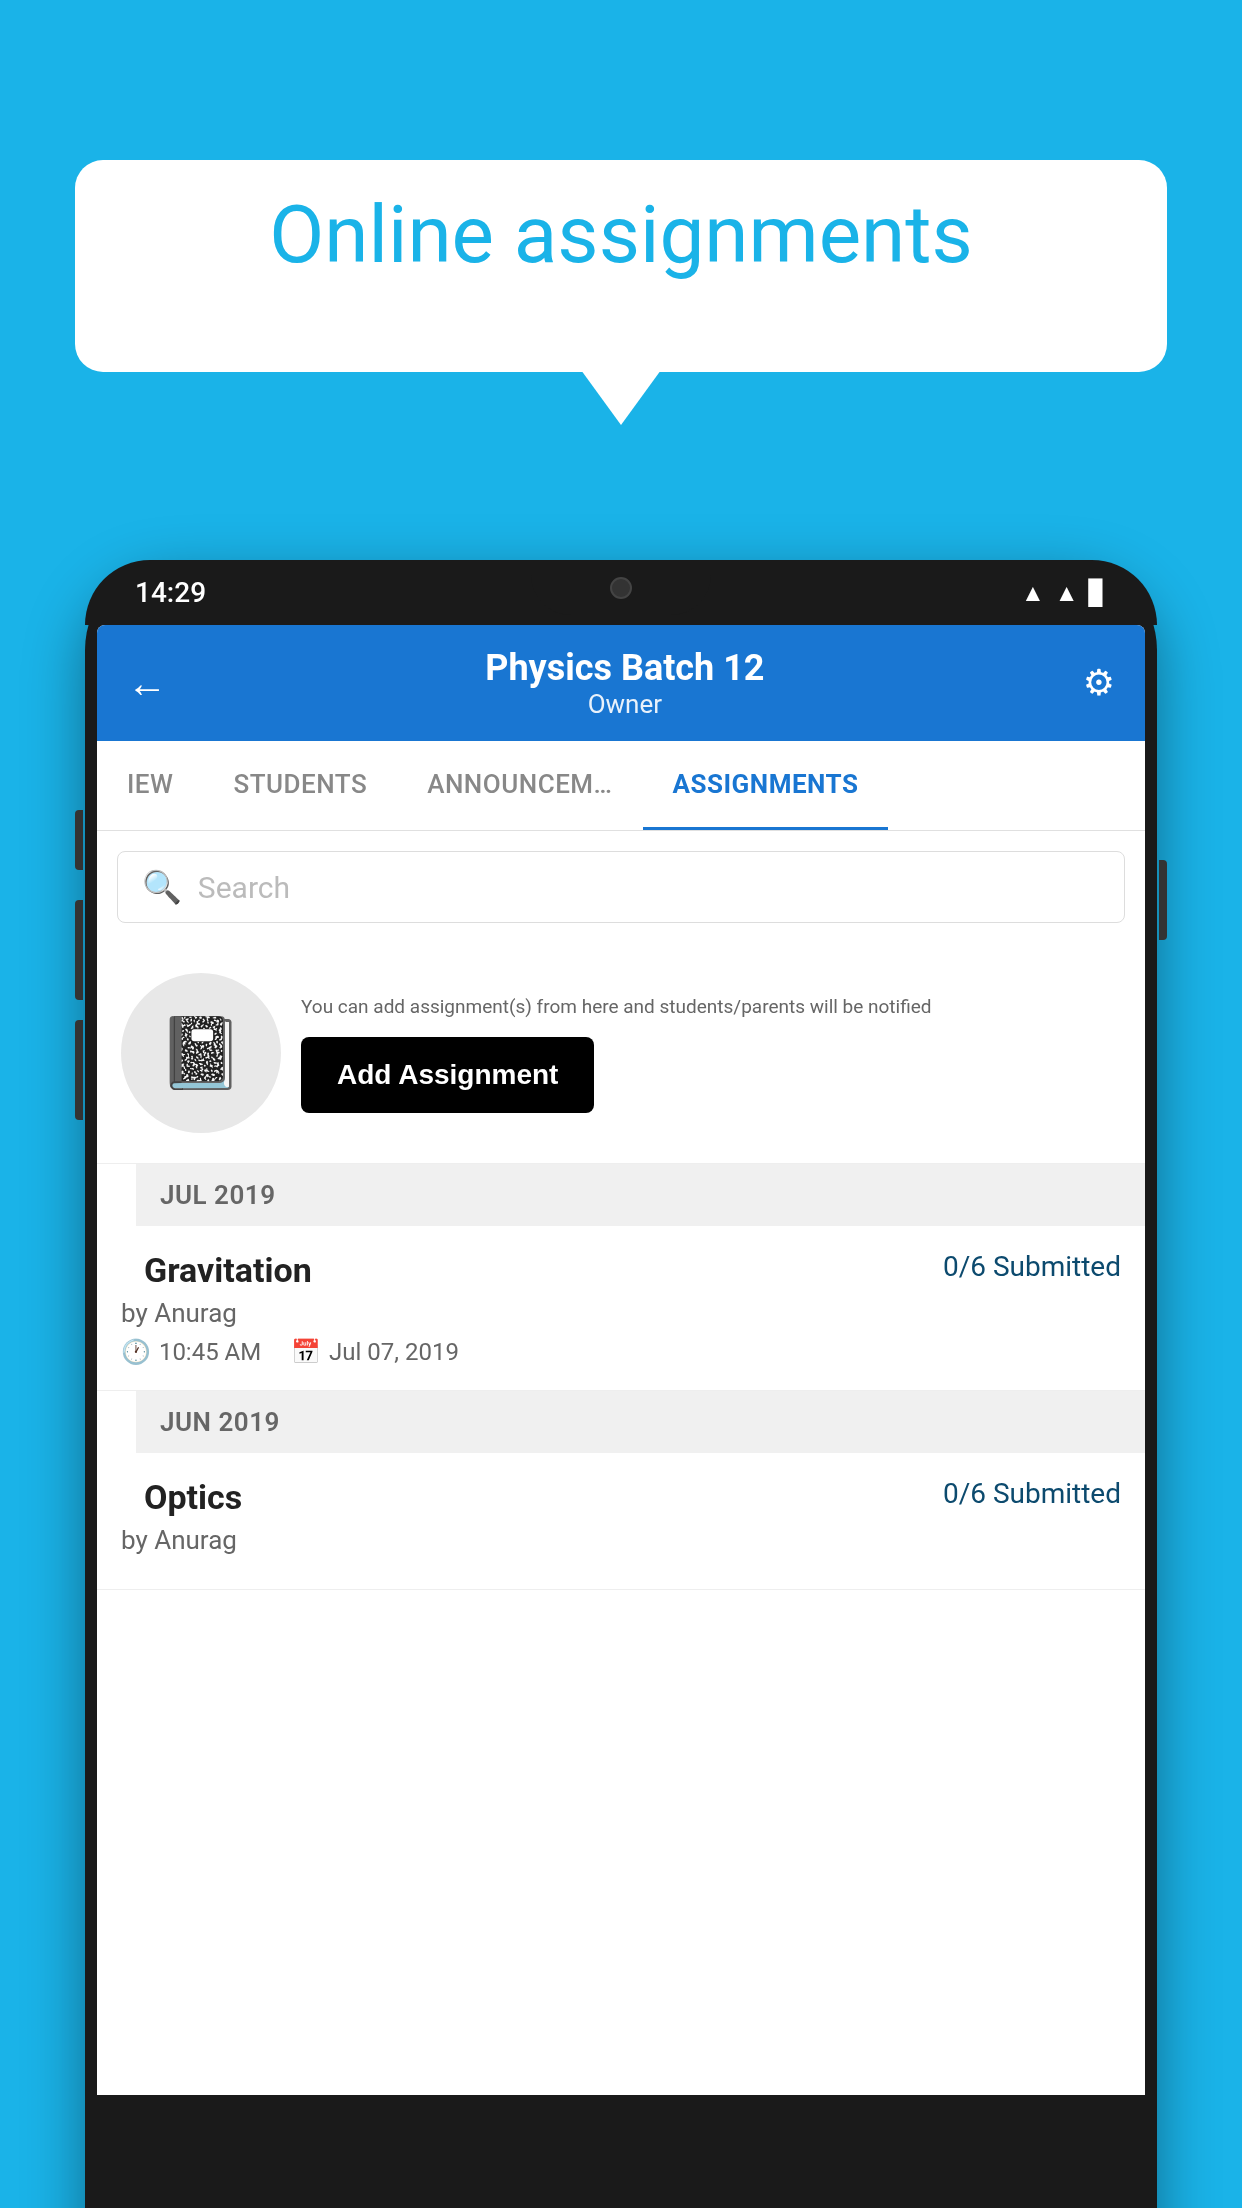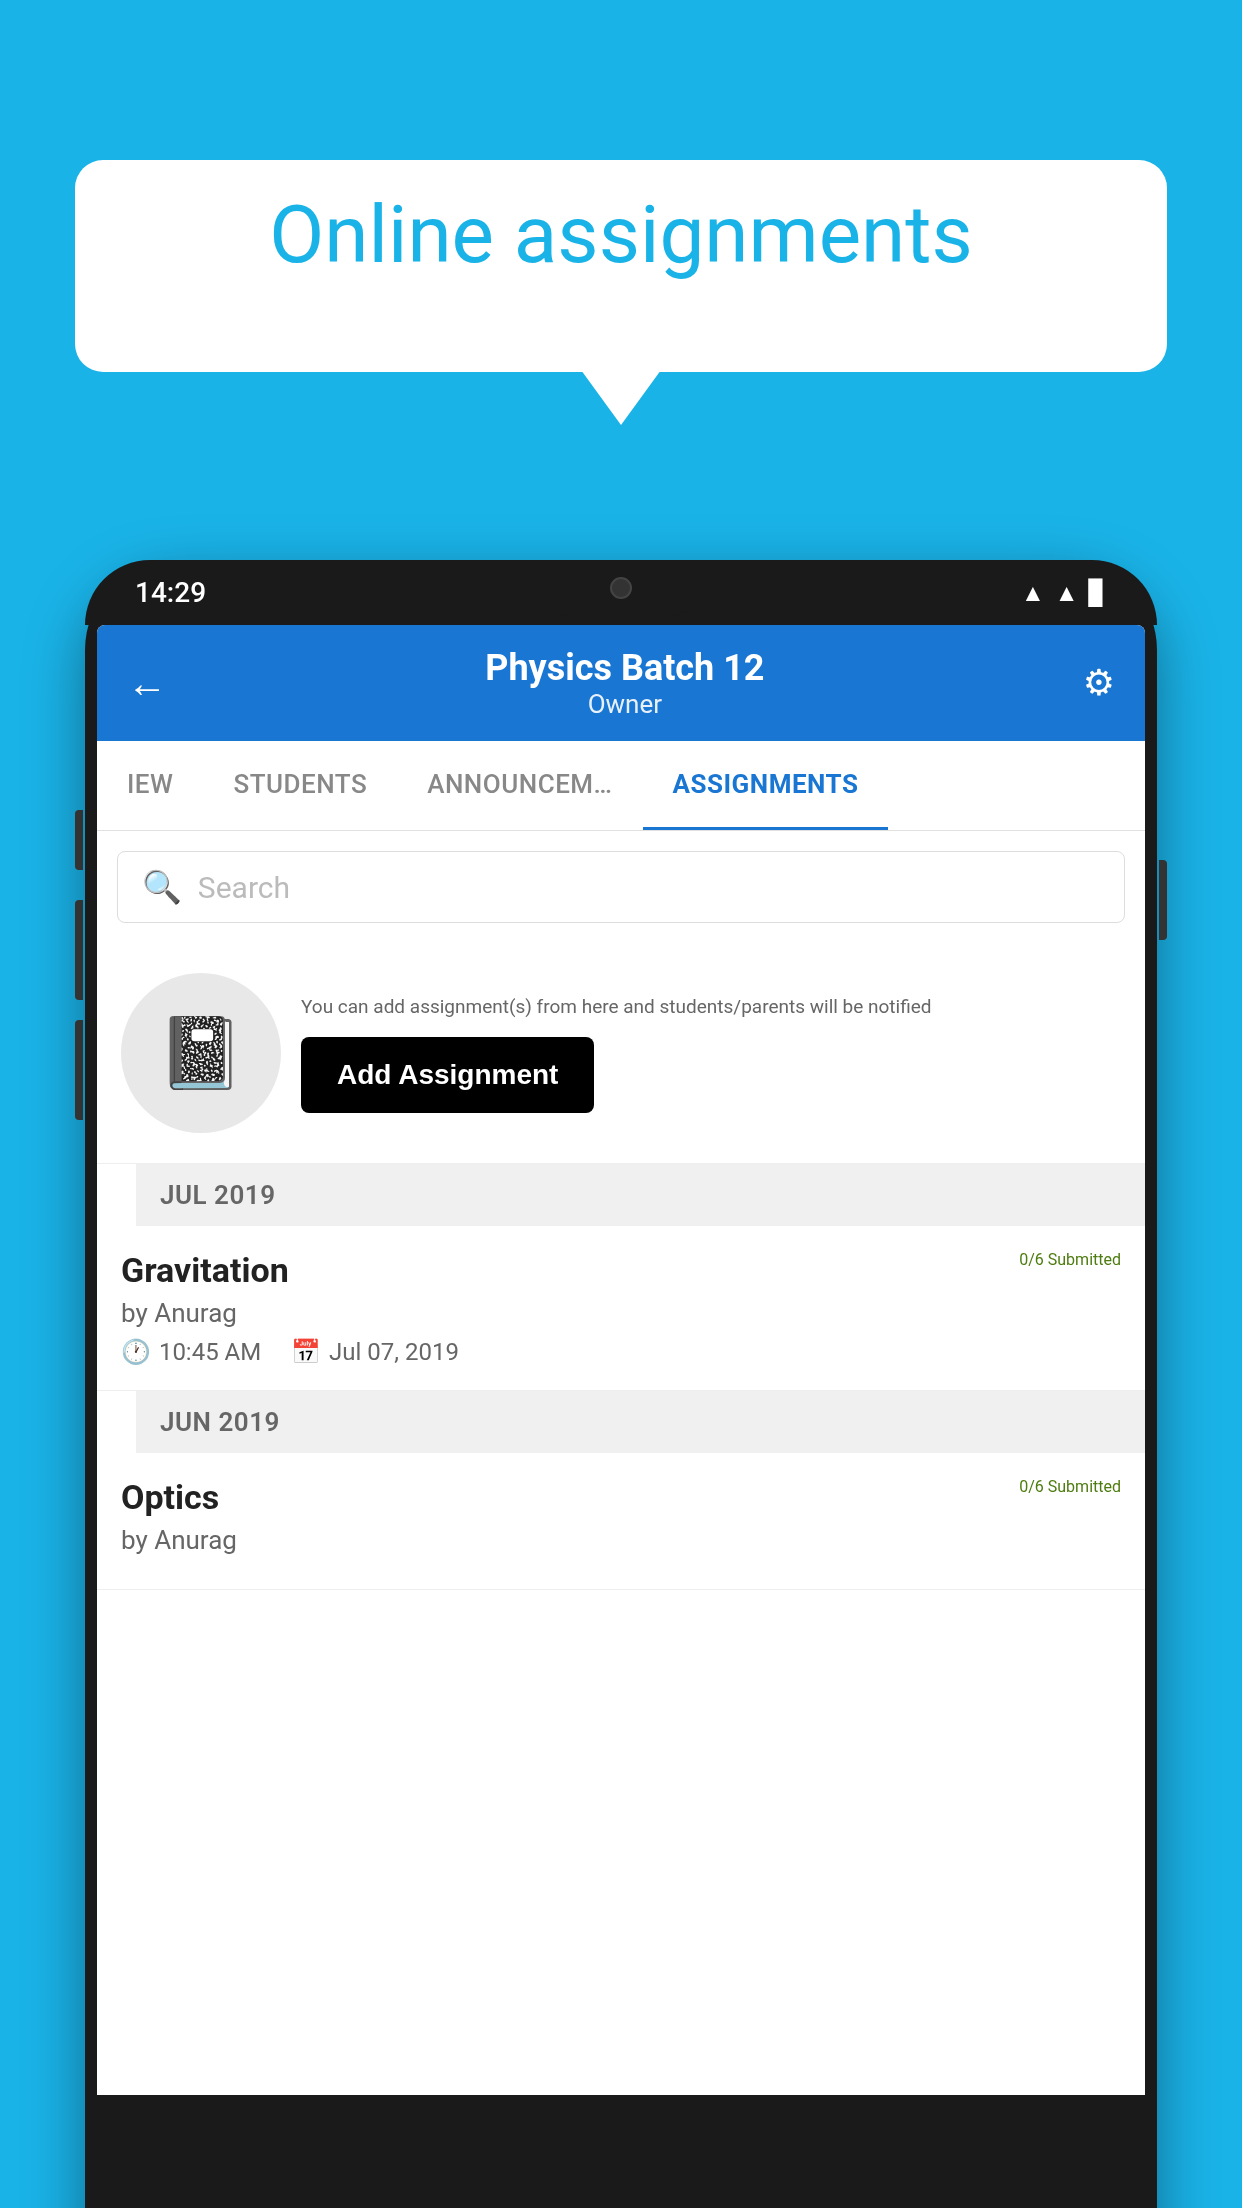--- a/index.html
+++ b/index.html
@@ -287,25 +287,26 @@
       display: flex;
       justify-content: space-between;
       align-items: flex-start;
       margin-bottom: 8px;
     }
 
     .assignment-title {
       font-size: 34px;
       font-weight: 700;
       color: #222;
+      margin-left: 23px;
     }
 
     .assignment-submitted {
-      font-size: 16px;
-      color: #4d7c0f;
+      font-size: 28px;
+      color: #0c4a6e;
     }
 
     .assignment-author {
       font-size: 26px;
       color: #666;
       margin-bottom: 10px;
     }
 
     .assignment-meta {
       display: flex;

